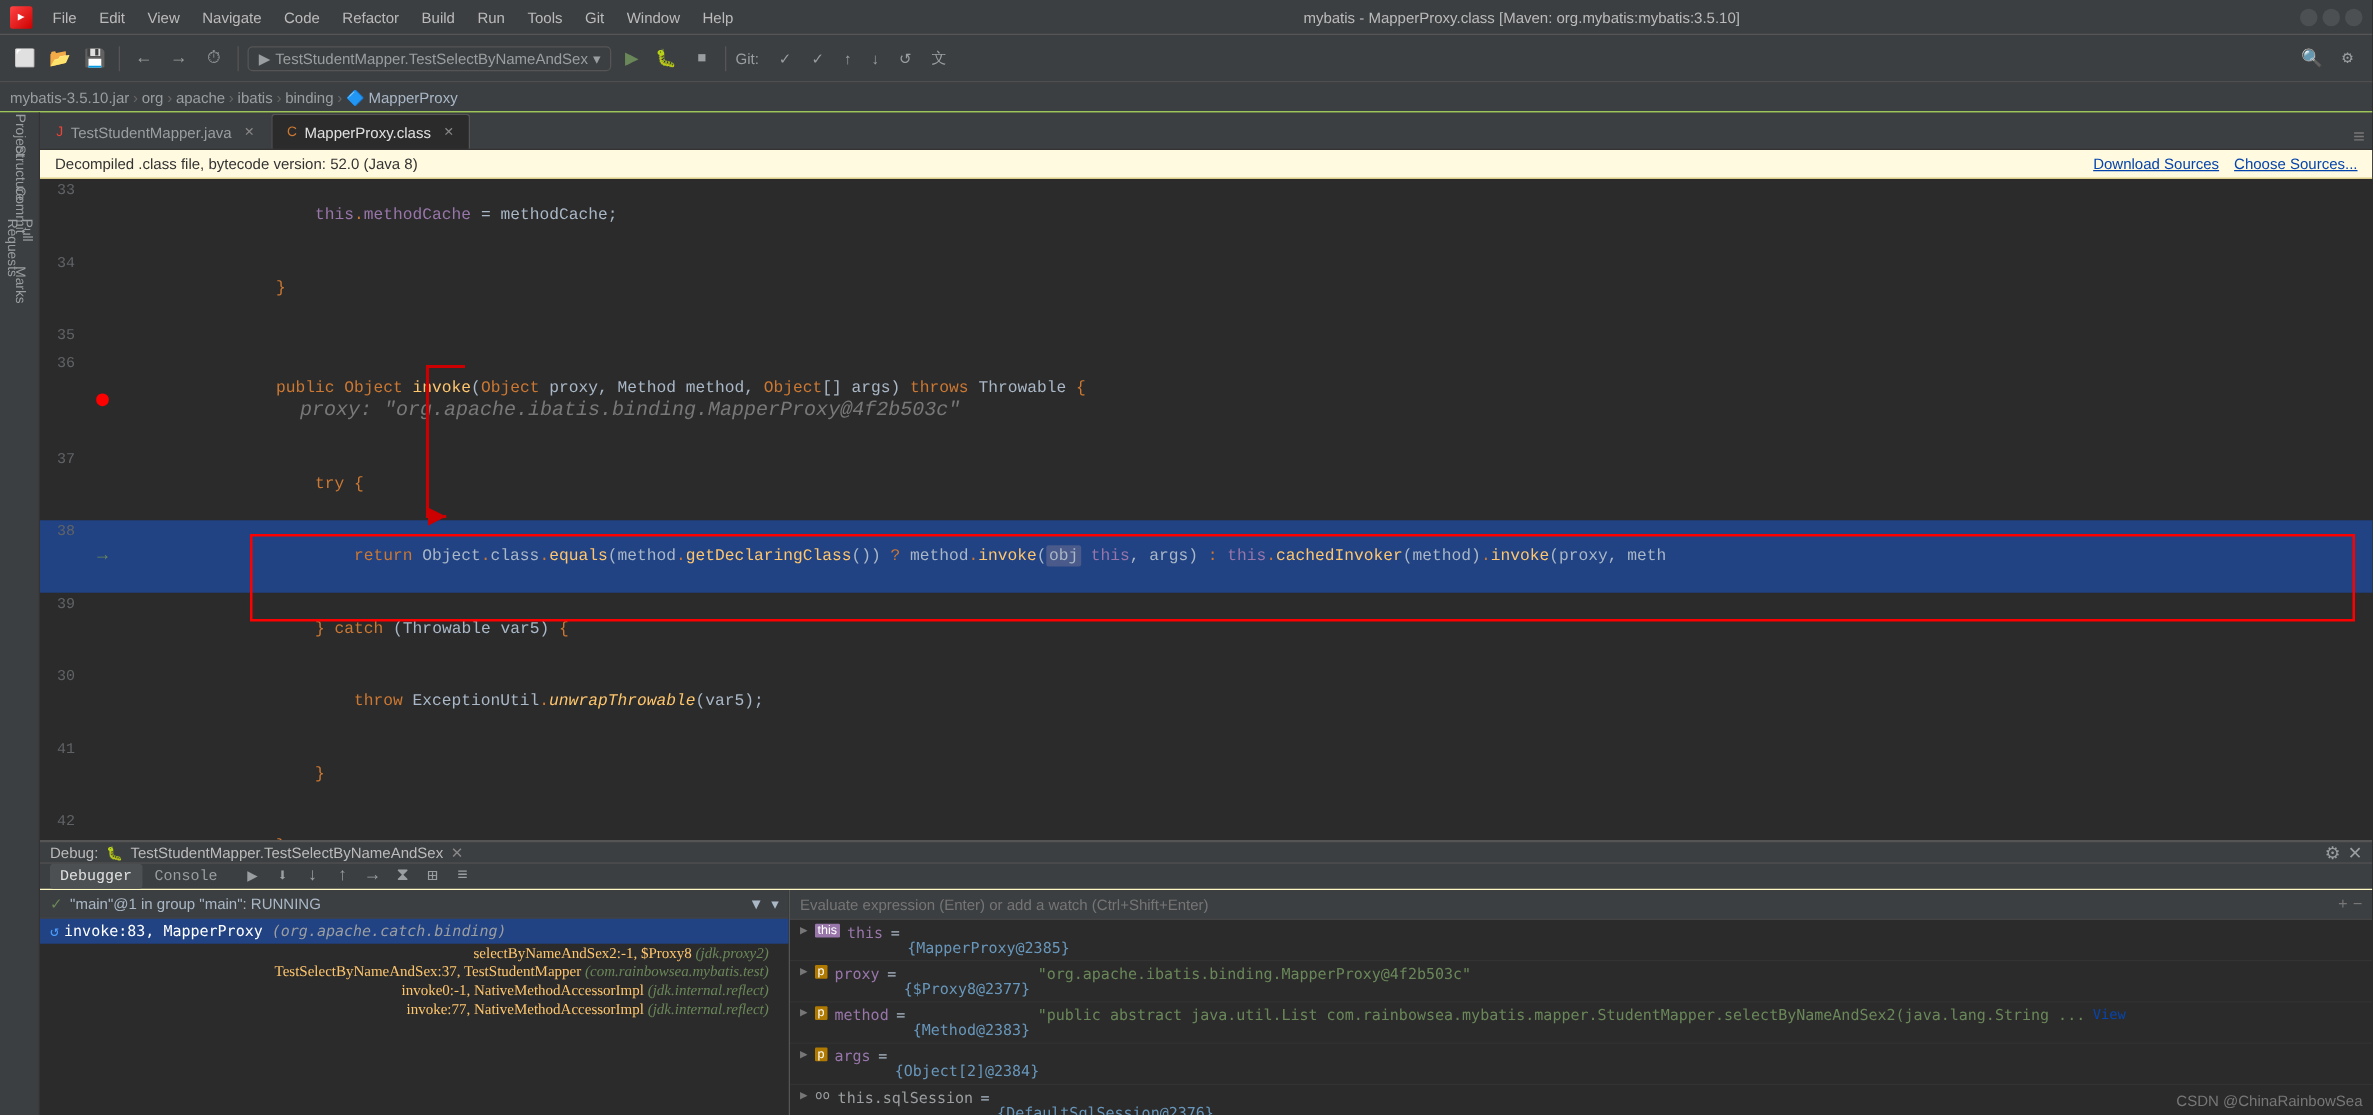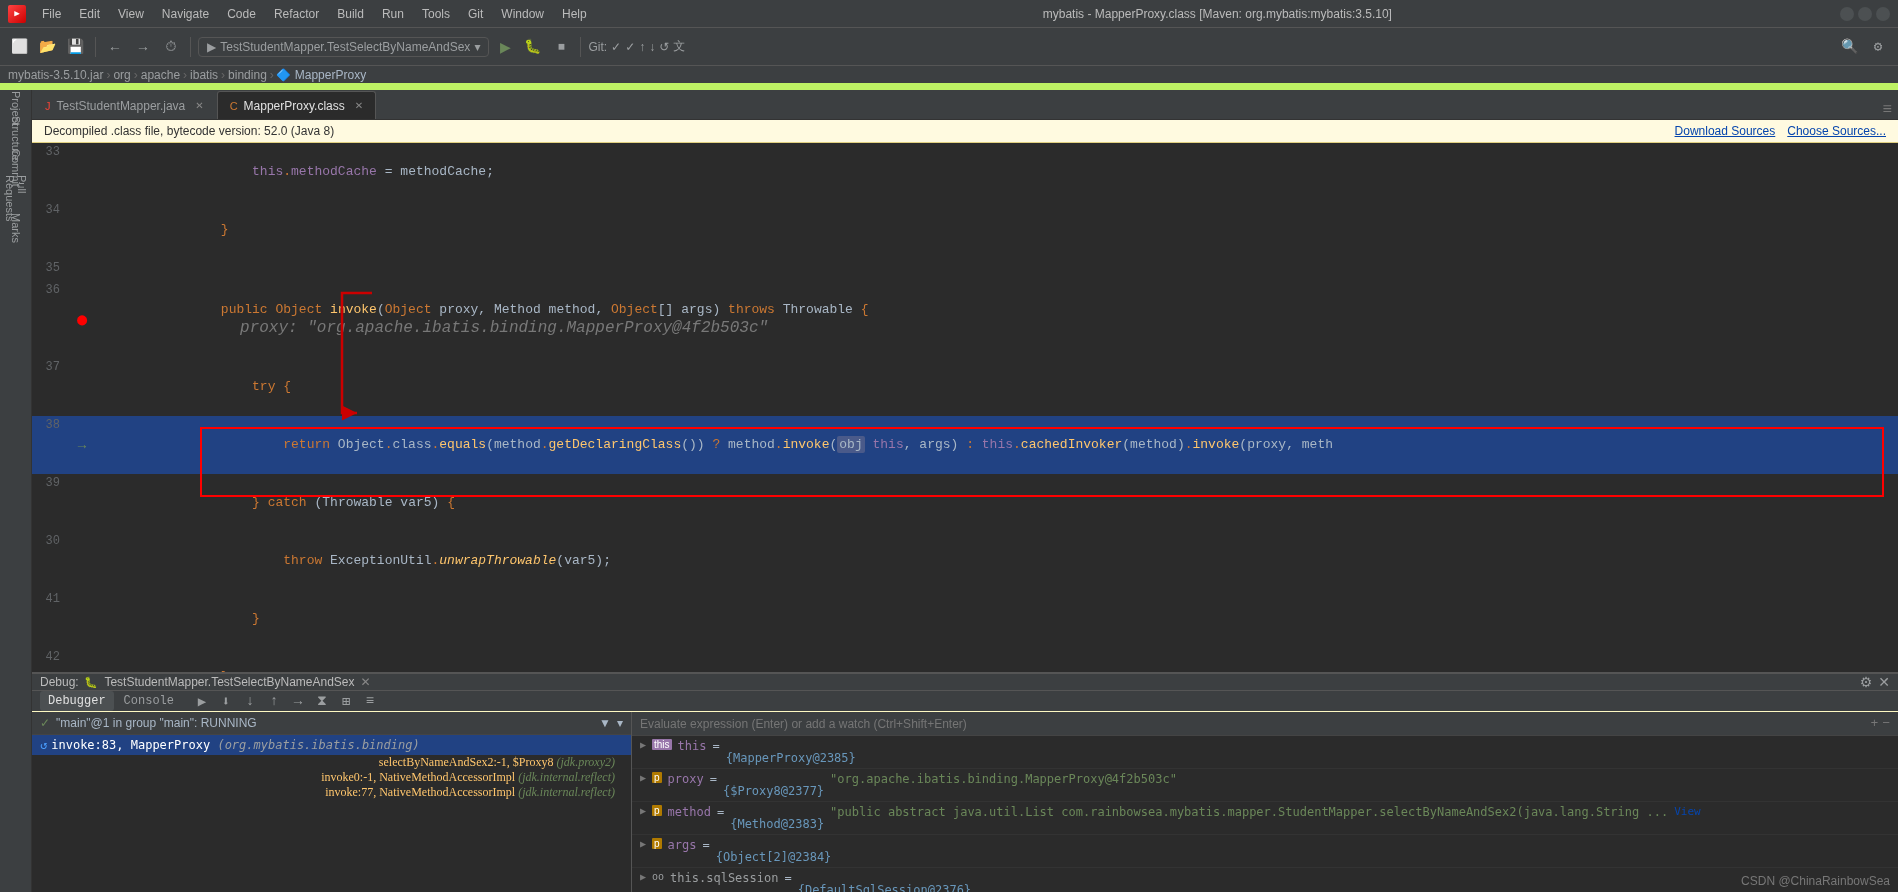--- a/index.html
+++ b/index.html
@@ -67,30 +67,30 @@
       border-radius: 4px;
       padding: 2px 8px;
       color: #a9b7c6;
       font-size: 12px;
       display: flex; align-items: center; gap: 4px;
       min-width: 280px;
       font-family: 'Segoe UI', Arial, sans-serif;
     }
     .run-config-box span { color: #9b9ea0; }
     .run-btn { color: #6a8759; font-size: 18px; }
-    .git-area { display: flex; align-items: center; gap: 4px; color: #9b9ea0; font-size: 12px; font-family: 'Segoe UI', Arial, sans-serif; }
+    .git-area { display: flex; align-items: center; gap: 16px; color: #9b9ea0; font-size: 12px; font-family: 'Segoe UI', Arial, sans-serif; }
 
     
     #breadcrumb {
       background: #3c3f41;
       height: 24px;
       display: flex;
       align-items: center;
       padding: 0 8px;
-      border-bottom: 7px solid #bef264;
+      border-bottom: 1px solid #bef264;
       font-size: 12px;
       color: #9b9ea0;
       font-family: 'Segoe UI', Arial, sans-serif;
     }
     .breadcrumb-item { color: #9b9ea0; }
     .breadcrumb-sep { margin: 0 3px; color: #666; }
     .breadcrumb-item.active { color: #a9b7c6; }
     .breadcrumb-icon { margin-right: 3px; }
 
     
@@ -616,28 +616,32 @@
           <div class="debug-status-bar">
             <span class="green-check">✓</span>
             <span>"main"@1 in group "main": RUNNING</span>
             <div style="flex:1"></div>
             <span>▼</span>
             <span>▾</span>
           </div>
 
           <div class="thread-item active">
             <span class="thread-arrow">↺</span>
-            <span>invoke:83, MapperProxy <span style="color:#9b9ea0;font-style:italic;">(org.mybatis.ibatis.binding)</span></span>
+            <span>invoke:83, MapperProxy <span style="color:#9b9ea0;font-style:italic;">(org.apache.catch.binding)</span></span>
           </div>
 
           <div class="stack-frame">
             <span class="frame-method">selectByNameAndSex2:-1, $Proxy8</span>
             <span class="frame-class"> (jdk.proxy2)</span>
           </div>
 
+          <div class="stack-frame">
+            <span class="frame-method">TestSelectByNameAndSex:37, TestStudentMapper</span>
+            <span class="frame-class"> (com.rainbowsea.mybatis.test)</span>
+          </div>
 
           <div class="stack-frame">
             <span class="frame-method">invoke0:-1, NativeMethodAccessorImpl</span>
             <span class="frame-class"> (jdk.internal.reflect)</span>
           </div>
 
           <div class="stack-frame">
             <span class="frame-method">invoke:77, NativeMethodAccessorImpl</span>
             <span class="frame-class"> (jdk.internal.reflect)</span>
           </div>

